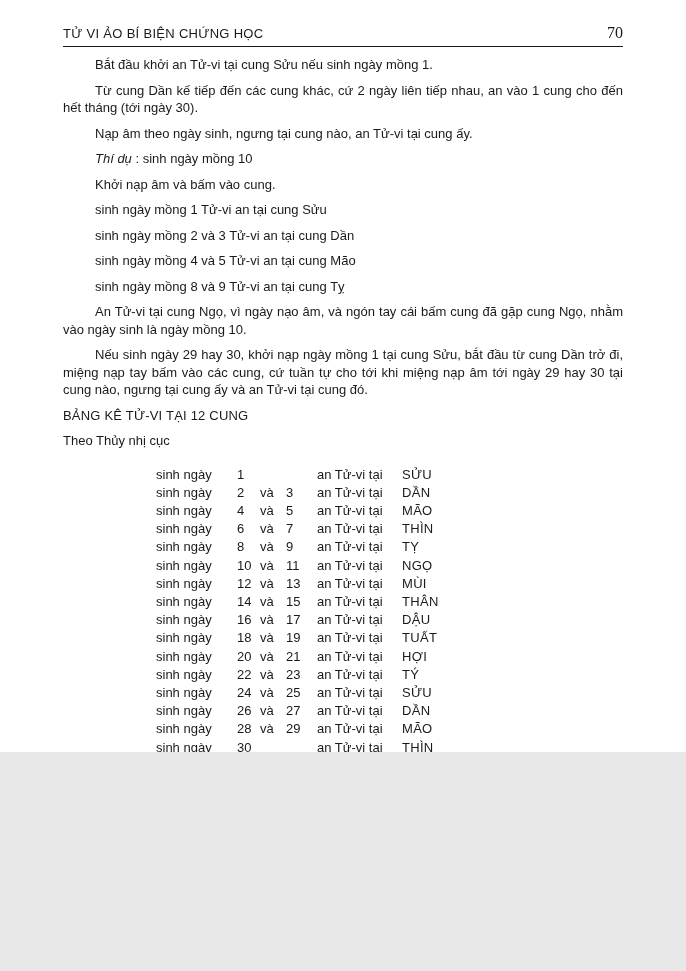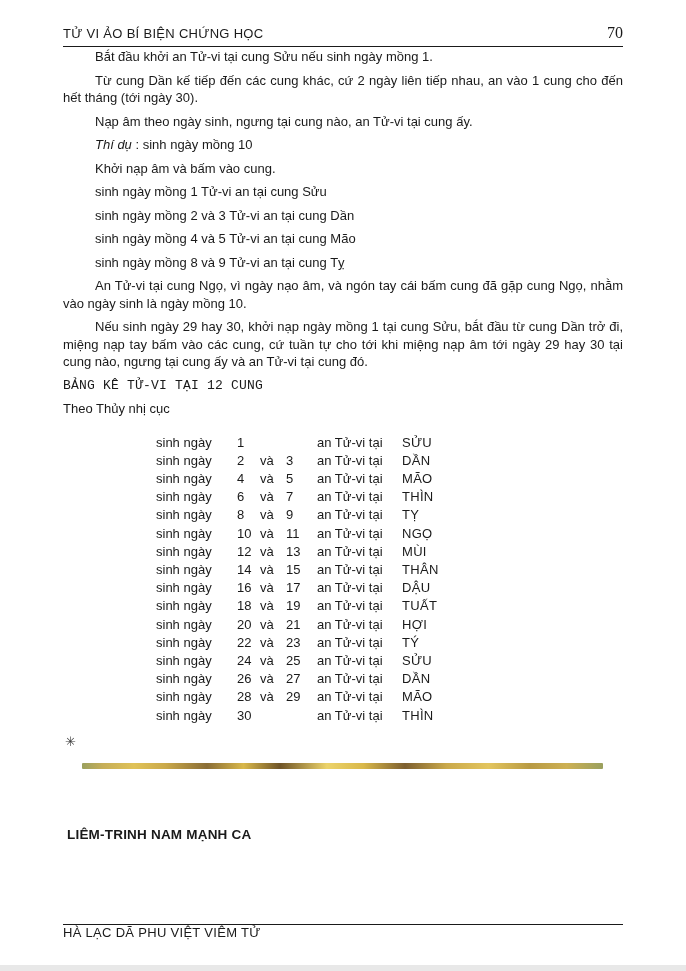--- a/index.html
+++ b/index.html
@@ -1,18 +1,18 @@
 <!DOCTYPE html>
 <html><head>
 <meta charset="utf-8">
 <style>
   html,body{margin:0;padding:0;background:#e8e8e8;}
   .page{
     position:relative;
-    width:686px;height:965px;
+    width:686px;height:752px;
     margin:0 auto;
     background:#ffffff;
     font-family:"Liberation Sans","DejaVu Sans",sans-serif;
     color:#1a1a1a;
     overflow:hidden;
     box-sizing:border-box;
   }
   
   .pagehead{
     position:absolute;top:24px;left:63px;right:63px;
@@ -20,27 +20,27 @@
     border-bottom:1.5px solid #1a1a1a;
     padding-bottom:4px;
   }
   .head-title{font-size:13px;letter-spacing:.3px;}
   .head-num{font-family:Liberation Serif, serif;font-size:16px;}
   
   .content{
     position:absolute;top:48px;left:63px;width:560px;
   }
   .content p{
-    margin:0 0 6px 0;
+    margin:8px 0 6px 0;
     font-size:13px;
     line-height:17.5px;
   }
   .indent{text-indent:32px;}
   .just{text-align:justify;}
-  .caps{letter-spacing:.2px;font-family:Liberation Mono, monospace;}
+  .caps{letter-spacing:.2px;}
   
   .tbl{margin:16px 0 0 93px;}
   .trow{
     display:grid;
     grid-template-columns:77px 27px 22px 35px 85px auto;
     line-height:18.2px;
     font-size:13px;
   }
   .c-d1,.c-d2{padding-left:4px;}
   .c-cung{letter-spacing:.3px;}

